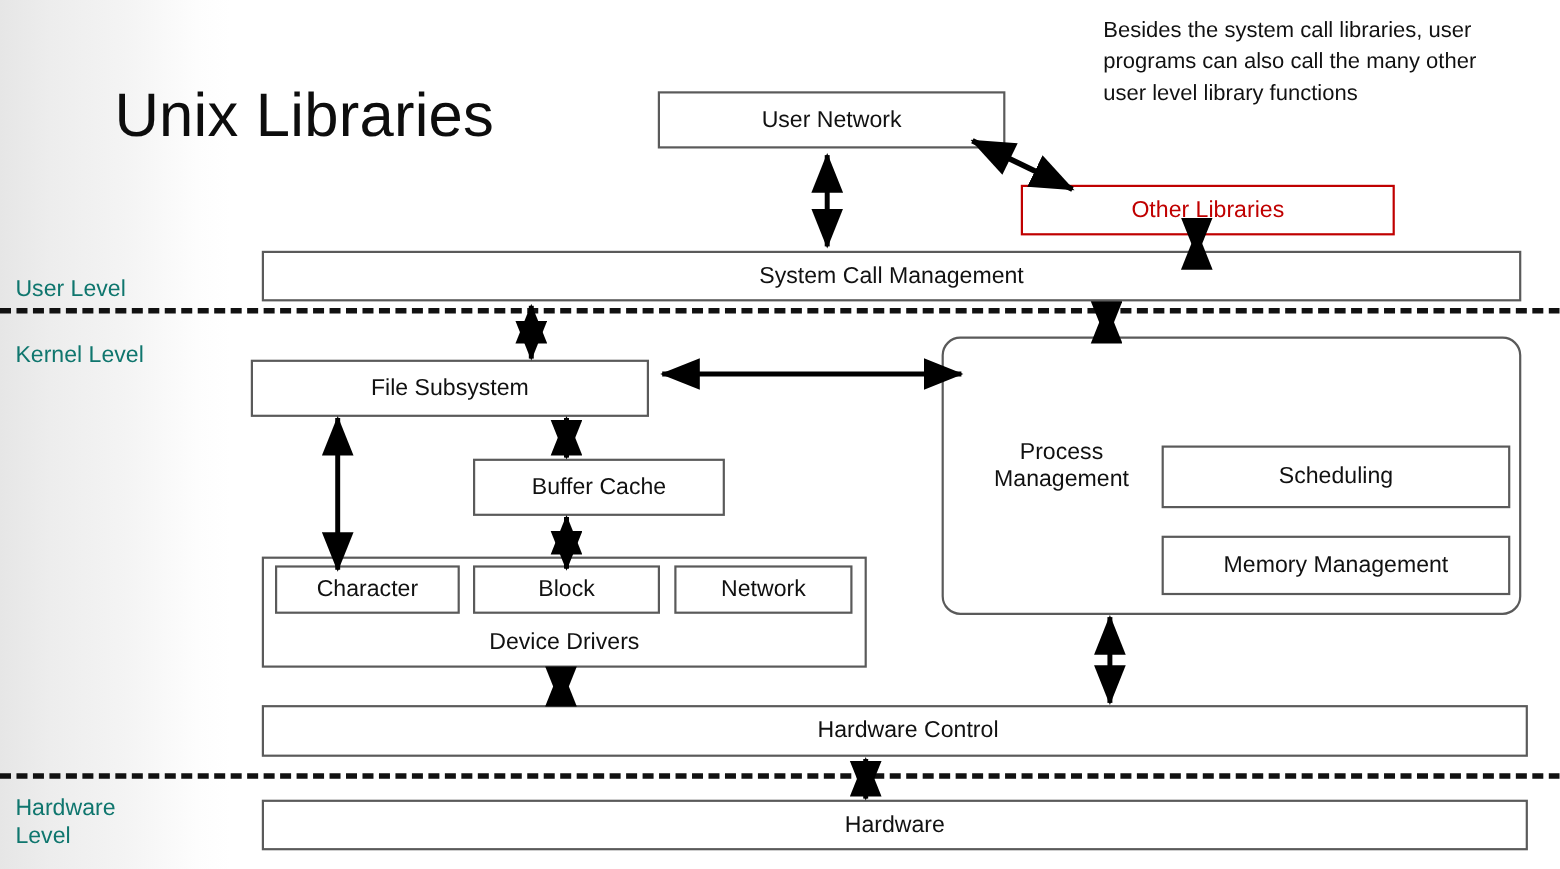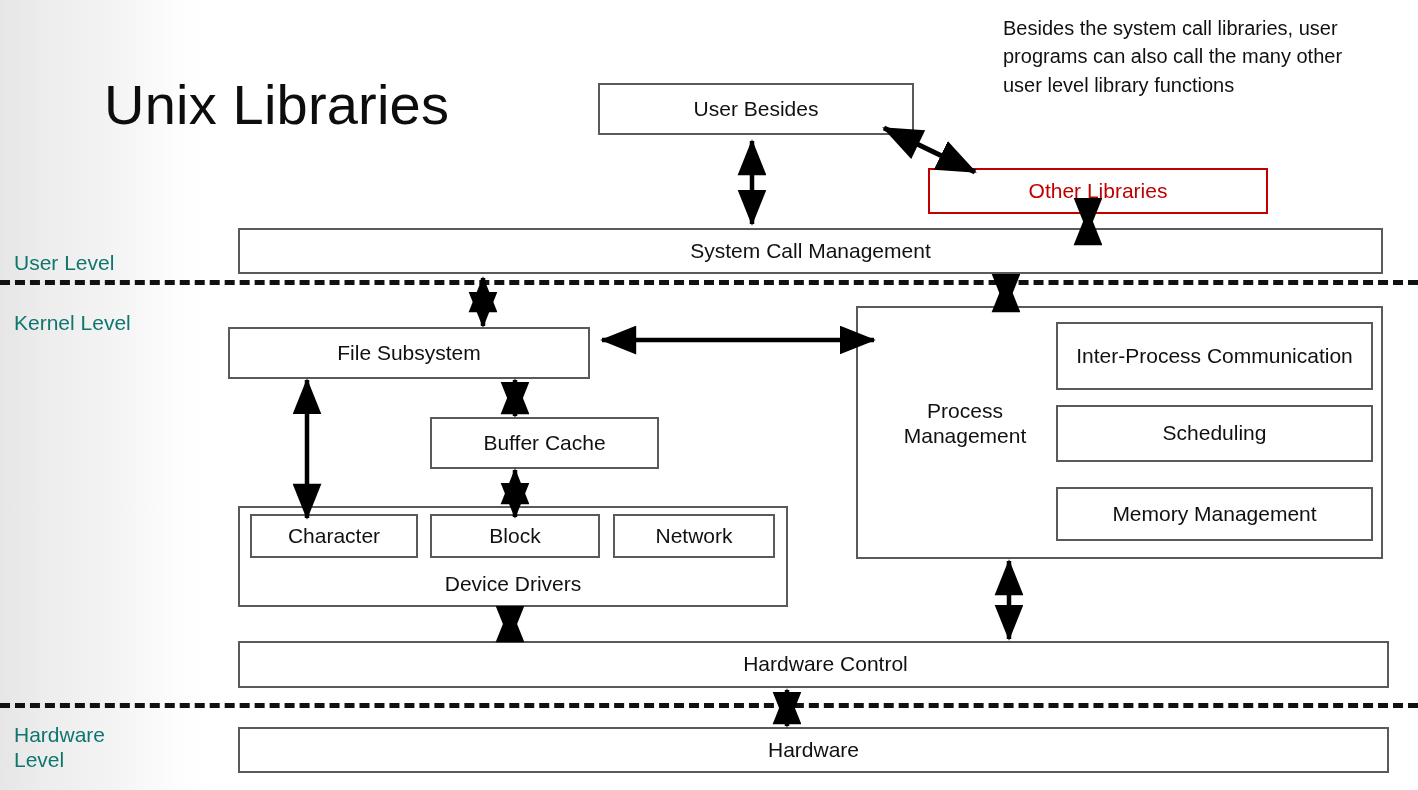--- a/index.html
+++ b/index.html
@@ -99,45 +99,43 @@
   <div id="callout">Besides the system call libraries, user programs can also call the many other user level library functions</div>
 
   <div class="plain-label" style="left:14px; top:250px;">User Level</div>
   <div class="plain-label" style="left:14px; top:310px;">Kernel Level</div>
   <div class="plain-label" style="left:14px; top:722px;">Hardware
 Level</div>
 
   <div class="dashline" style="left:0px; top:280px; width:1418px;"></div>
   <div class="dashline" style="left:0px; top:703px; width:1418px;"></div>
 
-  <div class="box" style="left:598px; top:83px; width:316px; height:52px;">User Besides</div>
+  <div class="box" style="left:598px; top:83px; width:316px; height:52px;">User Network</div>
 
   <div class="box red" style="left:928px; top:168px; width:340px; height:46px;">Other Libraries</div>
 
   <div class="box" style="left:238px; top:228px; width:1145px; height:46px;">System Call Management</div>
 
   <div class="box" style="left:228px; top:327px; width:362px; height:52px;">File Subsystem</div>
 
   <div class="box" style="left:430px; top:417px; width:229px; height:52px;">Buffer Cache</div>
 
   <div class="box" style="left:238px; top:506px; width:550px; height:101px;">
     <span style="position:absolute; left:0; right:0; bottom:8px; text-align:center;">Device Drivers</span>
   </div>
 
   <div class="box" style="left:250px; top:514px; width:168px; height:44px;">Character</div>
   <div class="box" style="left:430px; top:514px; width:170px; height:44px;">Block</div>
   <div class="box" style="left:613px; top:514px; width:162px; height:44px;">Network</div>
 
-  <div class="box" style="left:856px; top:306px; width:527px; height:253px; display:block;">
+  <div class="box" style="left:856px; top:306px; width:527px; height:253px; display:block;border-radius:17px;">
     <div class="pm-label" style="left:22px; top:90px; width:170px;">Process
 Management</div>
   </div>
 
-  <div class="box" style="left:1056px; top:322px; width:317px; height:68px;">Inter-Process
-Communication</div>
   <div class="box" style="left:1056px; top:405px; width:317px; height:57px;">Scheduling</div>
   <div class="box" style="left:1056px; top:487px; width:317px; height:54px;">Memory Management</div>
 
   <div class="box" style="left:238px; top:641px; width:1151px; height:47px;padding-left:24px;">Hardware Control</div>
 
   <div class="box" style="left:238px; top:727px; width:1151px; height:46px;">Hardware</div>
 
   <svg id="arrows" viewBox="0 0 1418 790">
     <defs>
       <marker id="ah" markerWidth="9" markerHeight="9" refX="7.6" refY="3.2" orient="auto" markerUnits="strokeWidth">

